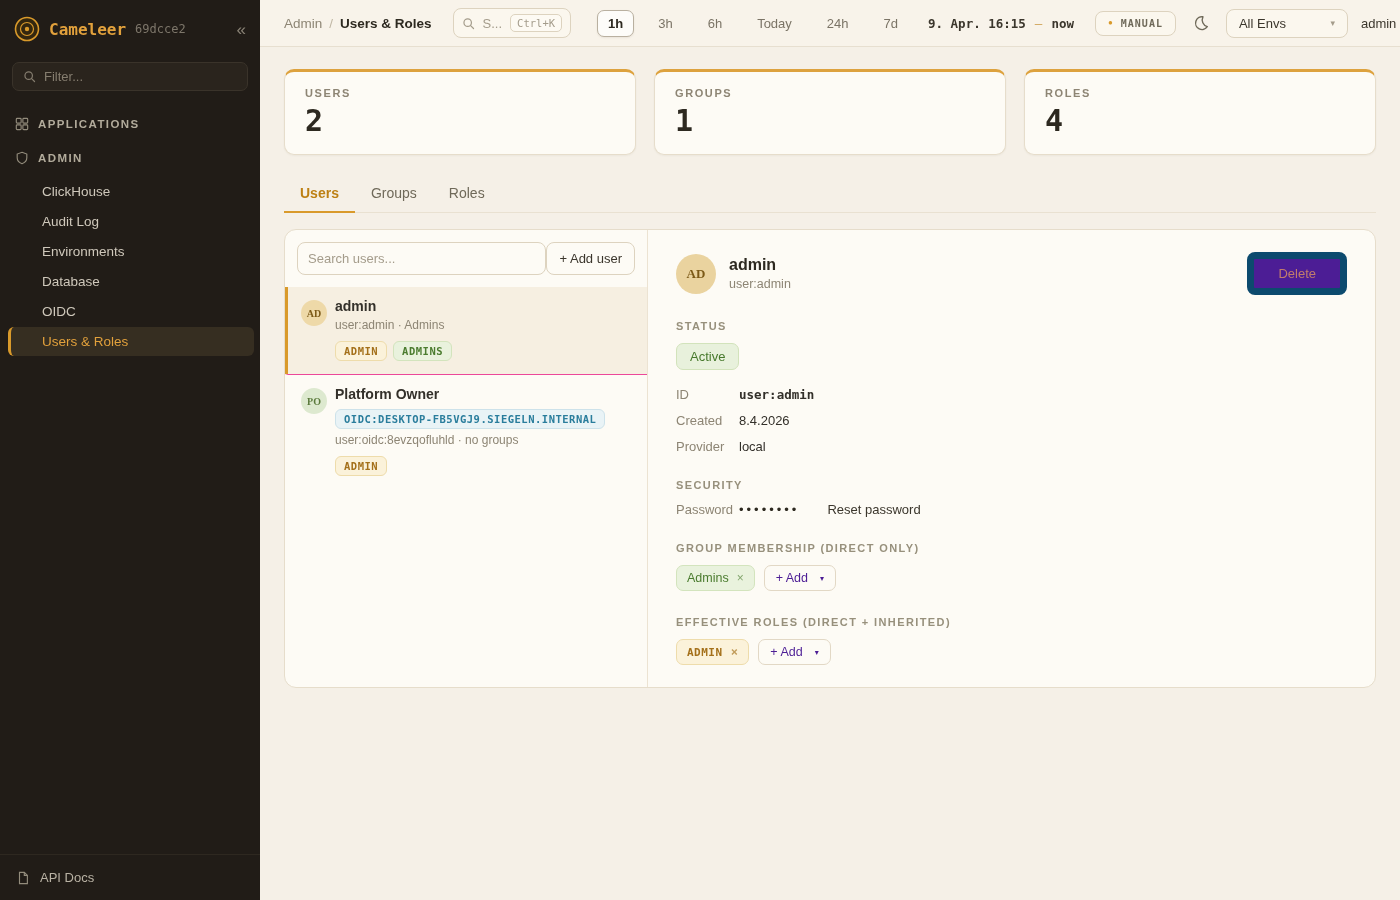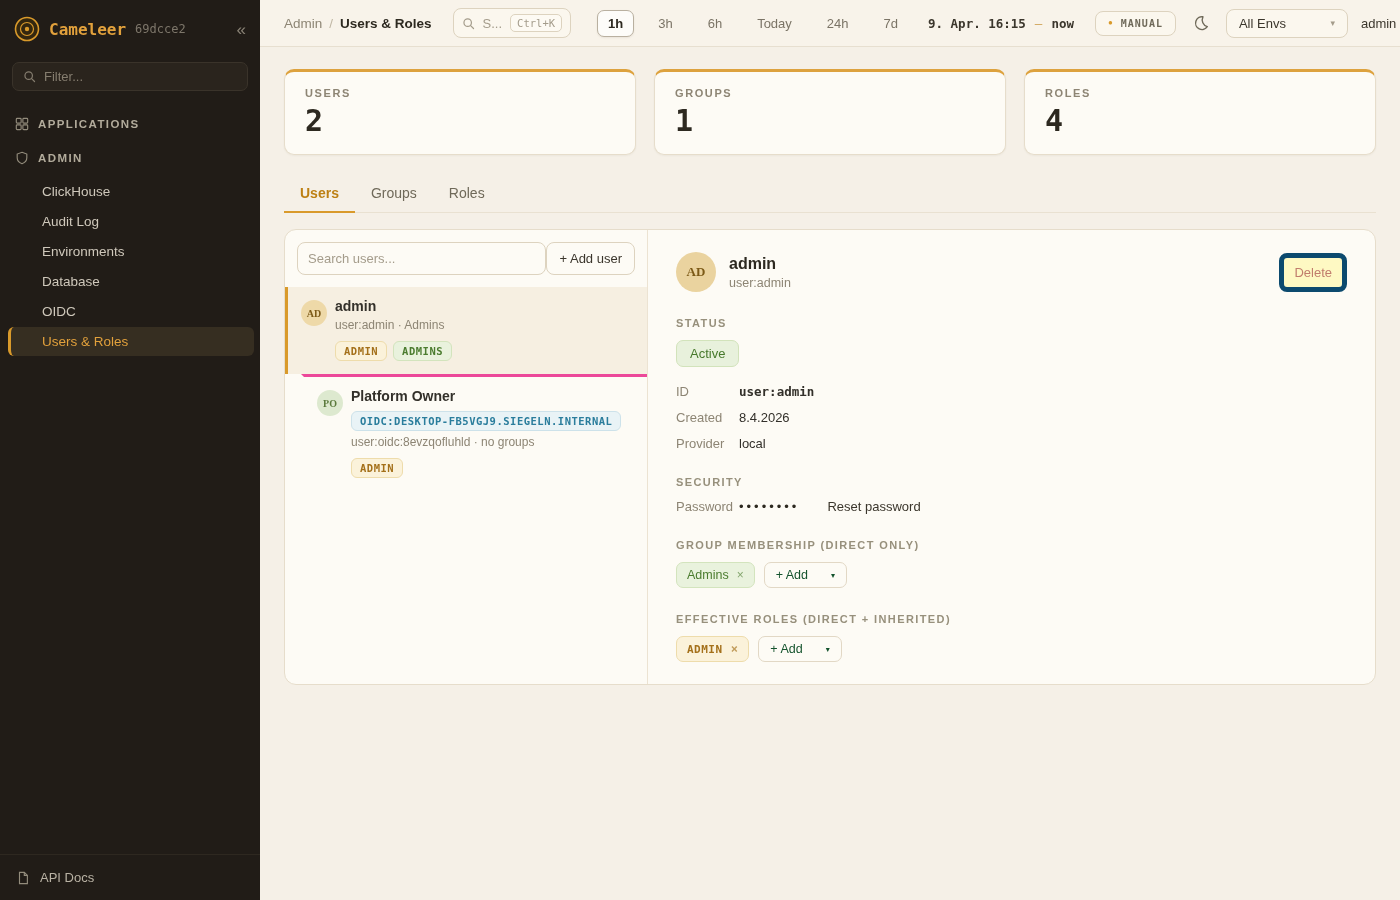--- a/index.html
+++ b/index.html
@@ -132,21 +132,21 @@
   }
   .search-users::placeholder { color: #a49c8b; }
   .add-user-btn {
     border: 1px solid #ddd3bf; border-radius: 8px; background: #fdfbf5; padding: 0 12px;
     font-size: 13px; color: #3b362c; cursor: pointer; font-family: inherit; white-space: nowrap;
   }
   .user-item {
     display: flex; gap: 8px; padding: 11px 12px 13px 13px;
     border-left: 3px solid transparent; cursor: pointer;
   }
-  .user-item + .user-item { border-top: 3px solid #ec4899; margin-left: 16px; }
+  .user-item + .user-item { border-top: 1px solid #ec4899; }
   .user-item.selected { background: #f6efe1; border-left-color: #d99a2b; }
   .list-avatar { width: 26px; height: 26px; font-size: 10px; margin-top: 2px; }
   .ad-avatar { background: #eed9a8; color: #7c5a17; }
   .po-avatar { background: #dde9cf; color: #5b7a3c; }
   .user-item-body { flex: 1; min-width: 0; }
   .user-name { font-size: 14px; font-weight: bold; color: #33302a; }
   .user-meta { font-size: 12px; color: #8d8574; margin-top: 4px; }
   .badge-row { display: flex; gap: 6px; margin-top: 9px; flex-wrap: wrap; }
   .badge {
     font-family: "DejaVu Sans Mono", monospace; font-size: 10.5px; font-weight: bold;
@@ -157,22 +157,22 @@
   .badge.green { background: #e9f2dd; color: #4b7c2f; border: 1px solid #d3e4bd; }
   .badge.blue  { background: #e9f3f6; color: #2a7d9c; border: 1px solid #cde2ea; font-weight: bold; }
   .oidc-badge-row { margin-top: 7px; }
 
   .detail-col { flex: 1; min-width: 0; padding: 22px 28px; }
   .detail-head { display: flex; align-items: center; gap: 13px; }
   .detail-avatar { width: 40px; height: 40px; background: #ead39f; color: #7c5a17; font-size: 13px; }
   .detail-title { font-size: 16px; font-weight: bold; color: #2d2920; }
   .detail-sub { font-size: 12.5px; color: #8d8574; margin-top: 3px; }
   .delete-btn {
-    margin-left: auto; border: 5px solid #0c4a6e; border-radius: 8px; background: #fef9c3;
-    color: #c17d6c; padding: 7px 10px; font-size: 13px; cursor: pointer; font-family: inherit;
+    margin-left: auto; border: 7px solid #0c4a6e; border-radius: 8px; background: #4c1d95;
+    color: #c17d6c; padding: 7px 24px; font-size: 13px; cursor: pointer; font-family: inherit;
   }
   .section-heading { font-size: 11px; font-weight: bold; letter-spacing: 1.4px; color: #97907c; margin: 25px 0 11px; }
   .status-badge {
     display: inline-block; background: #e8f1dc; color: #47792c; border: 1px solid #d2e3bb;
     border-radius: 7px; padding: 5px 13px; font-size: 13px;
   }
   .fields { margin-top: 17px; display: grid; grid-template-columns: 63px auto; row-gap: 11px; font-size: 13px; align-items: center; }
   .field-label { color: #8d8574; }
   .field-value { color: #33302a; }
   .field-value.mono { font-size: 12.5px; font-weight: bold; }
@@ -185,22 +185,22 @@
     display: inline-flex; align-items: center; gap: 8px; border-radius: 7px;
     padding: 5px 10px; font-size: 12.5px; cursor: default;
   }
   .chip.green { background: #e9f2dd; color: #4b7c2f; border: 1px solid #d3e4bd; }
   .chip.amber {
     background: #fbf2da; color: #a4701a; border: 1px solid #eedcab;
     font-family: "DejaVu Sans Mono", monospace; font-size: 11px; font-weight: bold; letter-spacing: 0.5px;
   }
   .chip-remove { cursor: pointer; opacity: 0.65; font-size: 12px; }
   .add-btn {
-    display: inline-flex; align-items: center; gap: 23px; border: 1px solid #e2d8c5;
-    border-radius: 7px; background: transparent; color: #14532d; padding: 5px 11px;
+    display: inline-flex; align-items: center; gap: 12px; border: 1px solid #e2d8c5;
+    border-radius: 7px; background: transparent; color: #4c1d95; padding: 5px 11px;
     font-size: 12.5px; cursor: pointer; font-family: inherit;
   }
   .add-caret { font-size: 8px; }
   .icon { line-height: 0; }
 </style>
 </head>
 <body>
 
 <div class="app">
 

